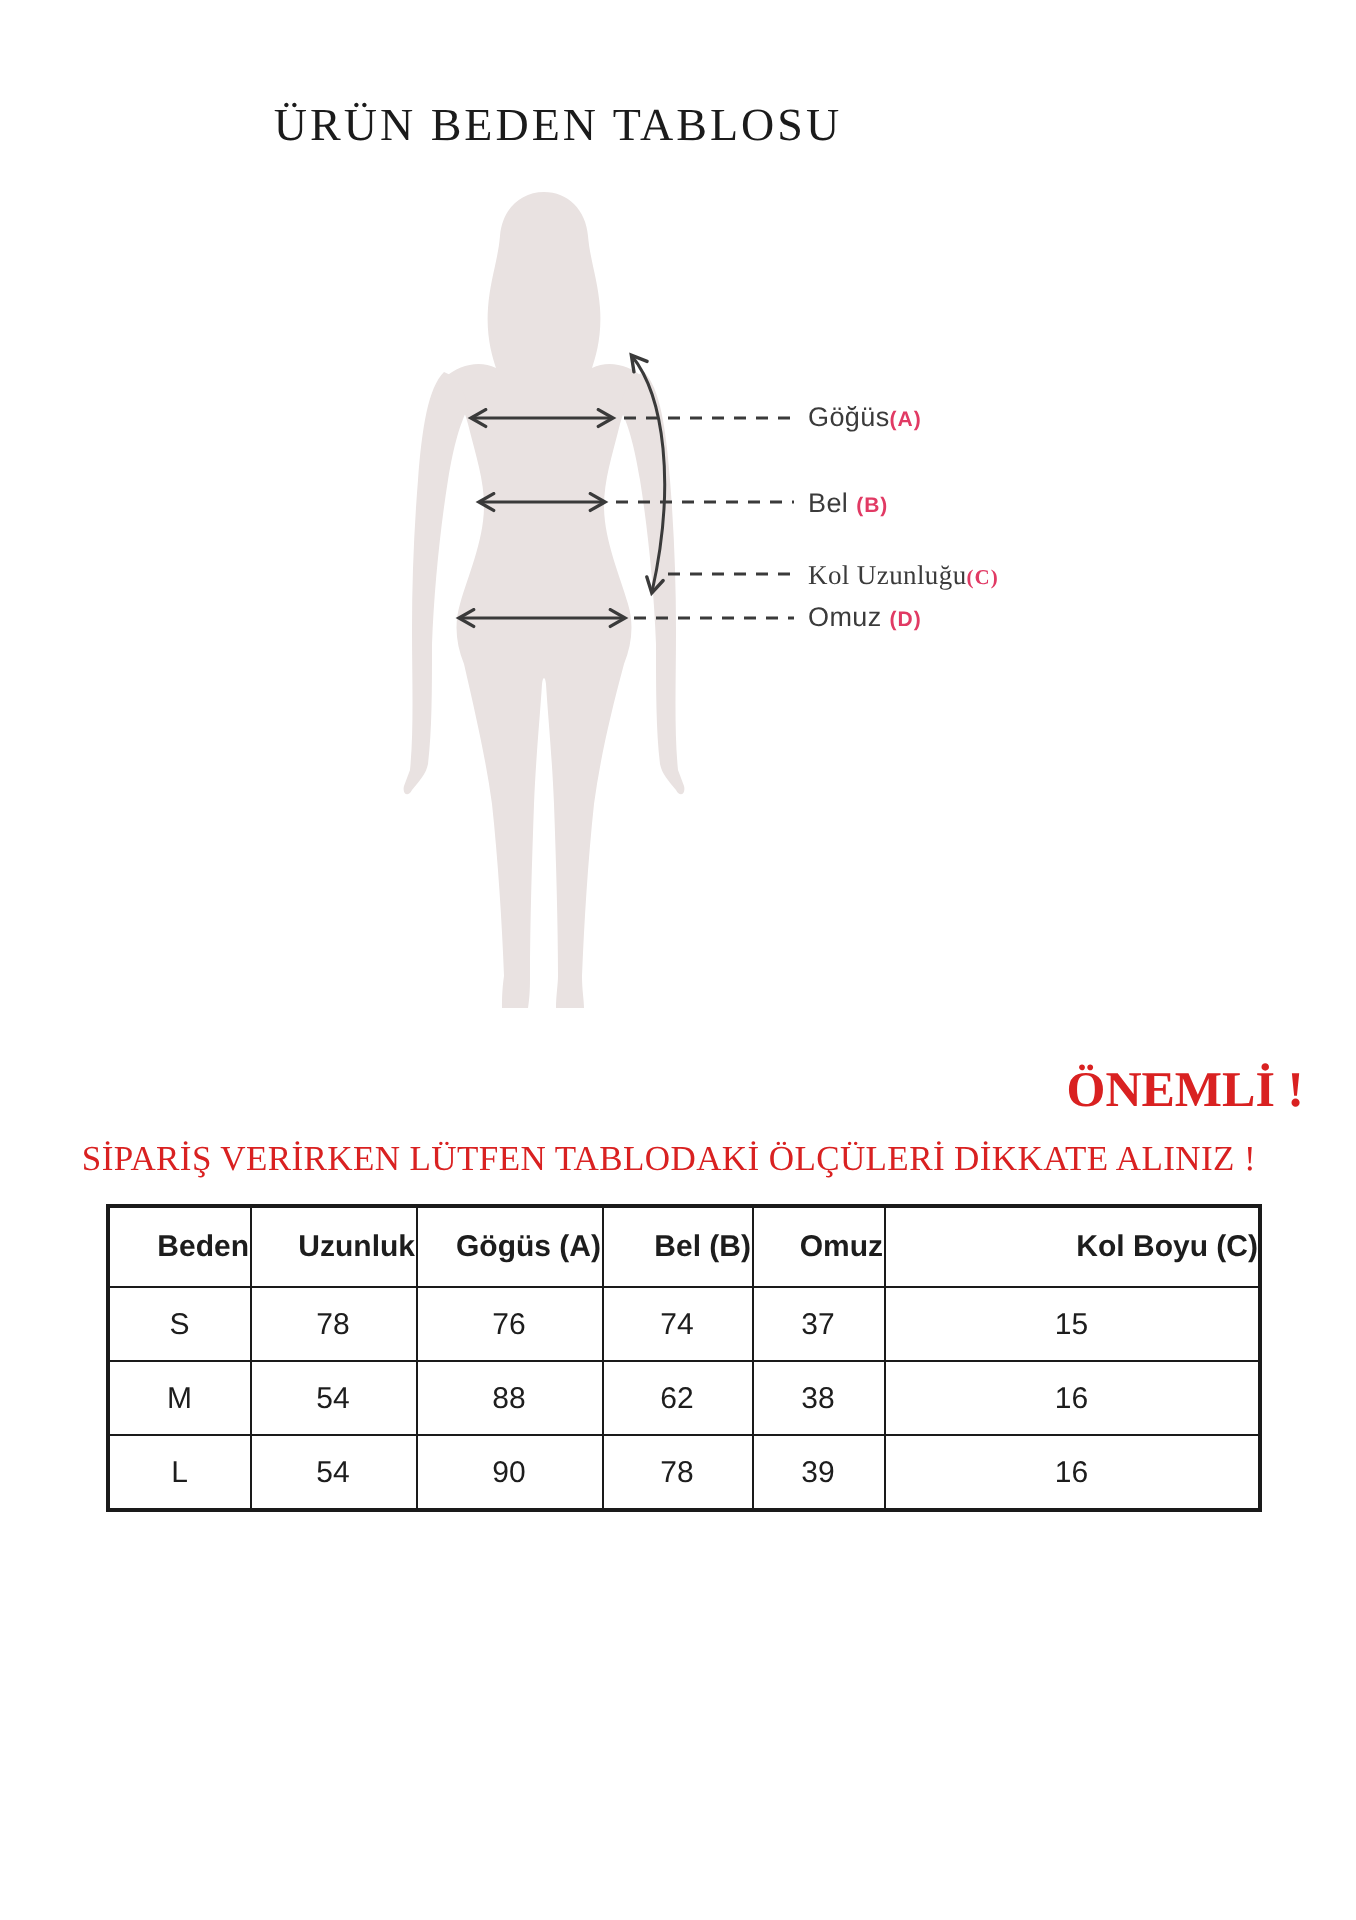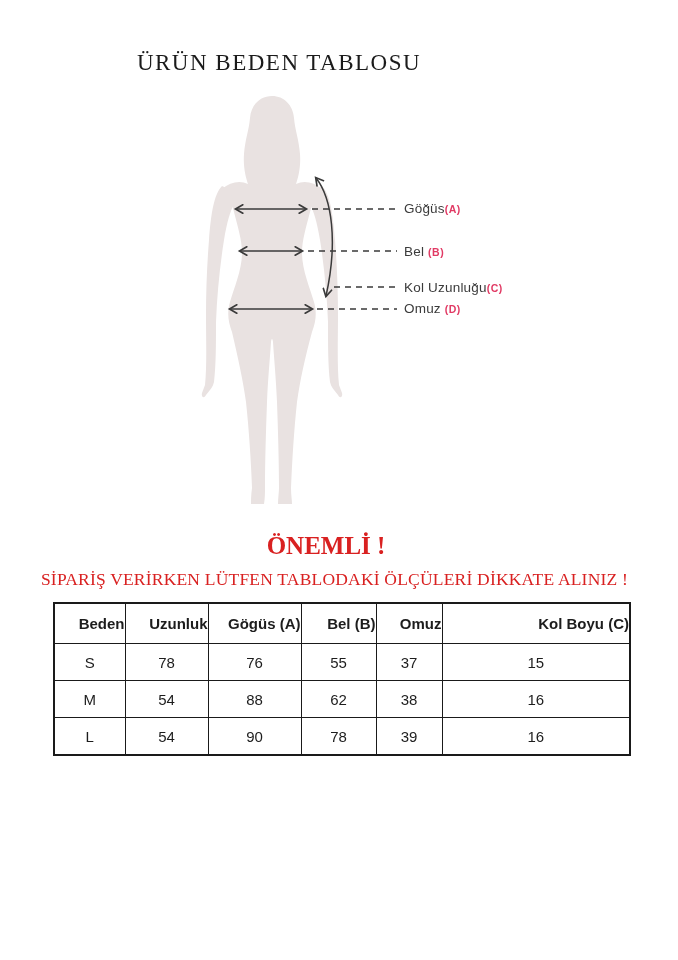--- a/index.html
+++ b/index.html
@@ -23,25 +23,25 @@
     position:absolute;left:404px;
     font-size:13.5px;color:#3b3b3b;
     letter-spacing:0.2px;white-space:nowrap;
   }
   .measure-label .letter{
     font-size:10.5px;font-weight:700;color:#e13a64;
     letter-spacing:0.5px;
   }
   .lbl-gogus{top:201px;}
   .lbl-bel{top:244px;}
-  .lbl-kol{top:280px;}
+  .lbl-kol{top:280px;font-family:Liberation Serif, serif;}
   .lbl-basen{top:301px;}
   .important-heading{
     position:absolute;top:532px;left:0;width:652px;
-    text-align:center;
+    text-align:right;
     font-family:"Liberation Serif",serif;
     font-size:25px;font-weight:700;
     color:#d92121;
   }
   .important-sub{
     position:absolute;top:569px;left:0;width:628px;
     text-align:right;
     font-family:"Liberation Serif",serif;
     font-size:17.5px;font-weight:400;
     letter-spacing:0.2px;
@@ -181,21 +181,21 @@
         <th>Bel (B)</th>
         <th>Omuz</th>
         <th>Kol Boyu (C)</th>
       </tr>
     </thead>
     <tbody>
       <tr>
         <td>S</td>
         <td>78</td>
         <td>76</td>
-        <td>55</td>
+        <td>74</td>
         <td>37</td>
         <td>15</td>
       </tr>
       <tr>
         <td>M</td>
         <td>54</td>
         <td>88</td>
         <td>62</td>
         <td>38</td>
         <td>16</td>

